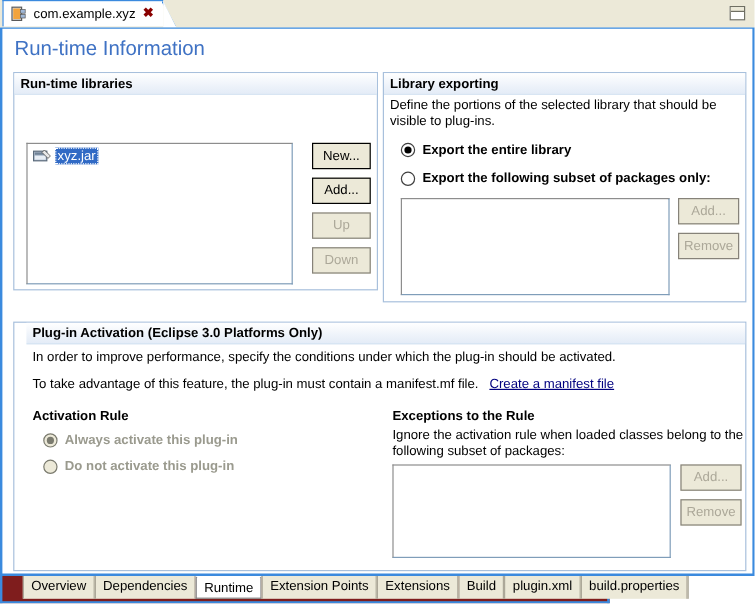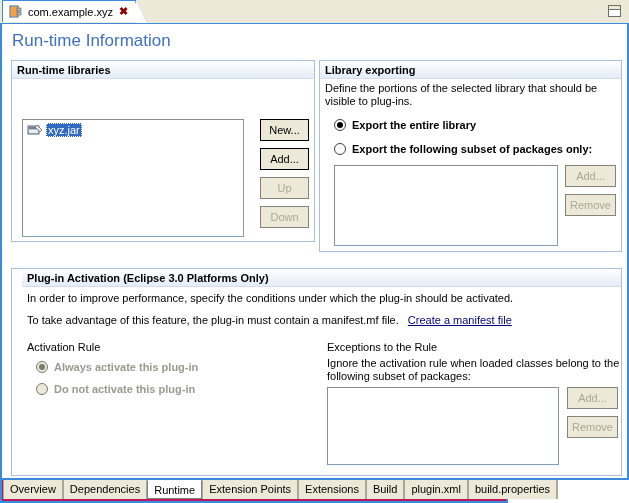--- a/index.html
+++ b/index.html
@@ -247,46 +247,46 @@
 
   
   .act-line {
     position: absolute;
     font-size: 11px;
     white-space: nowrap;
   }
   .sub-heading {
     position: absolute;
     font-size: 11px;
-    font-weight: normal;
+    font-weight: bold;
     white-space: nowrap;
   }
   .sub-desc {
     position: absolute;
     font-size: 11px;
     line-height: 13px;
   }
   .hyperlink {
     color: #00007f;
     text-decoration: underline;
     cursor: pointer;
   }
 
   
   #page-tabs {
     position: absolute;
     left: 0; top: 480px;
     width: 508px; height: 23px;
-    background: #be185d;
+    background: #7f1d1d;
     border: 2px solid #3b8ade;
     border-top: 0;
     box-sizing: border-box;
     display: flex;
     align-items: flex-start;
-    padding-left: 1px;
+    padding-left: 17px;
   }
   .page-tab {
     height: 19px;
     line-height: 18px;
     padding: 0 6px;
     margin-top: 0px;
     font-size: 11px;
     color: #000000;
     background: #ece9d8;
     border-left: 1px solid #aca899;

